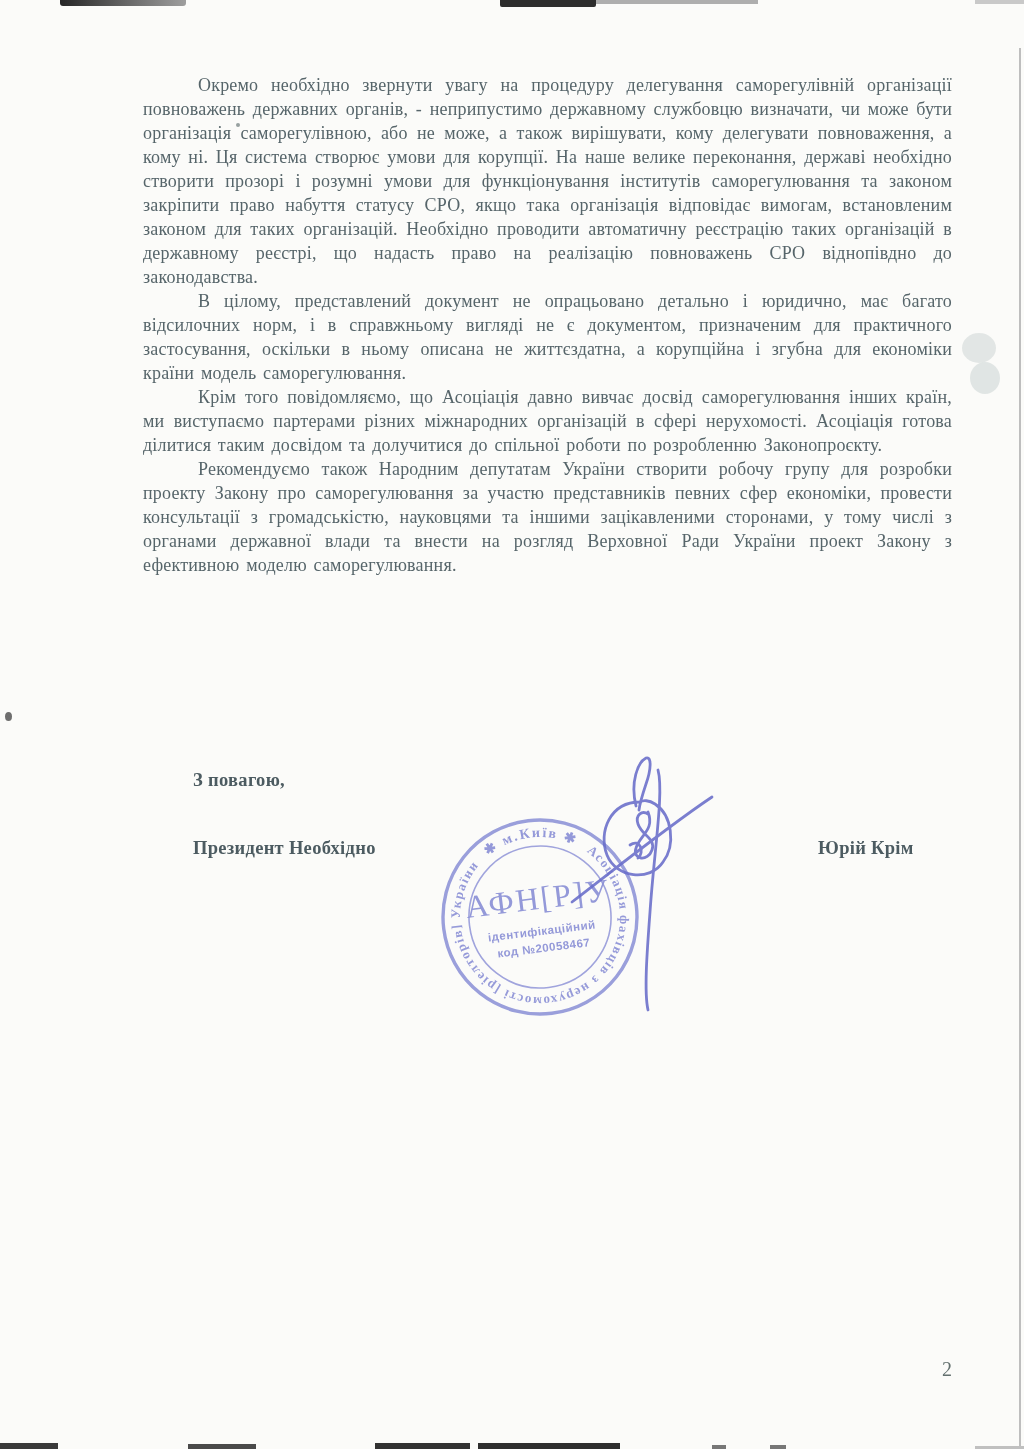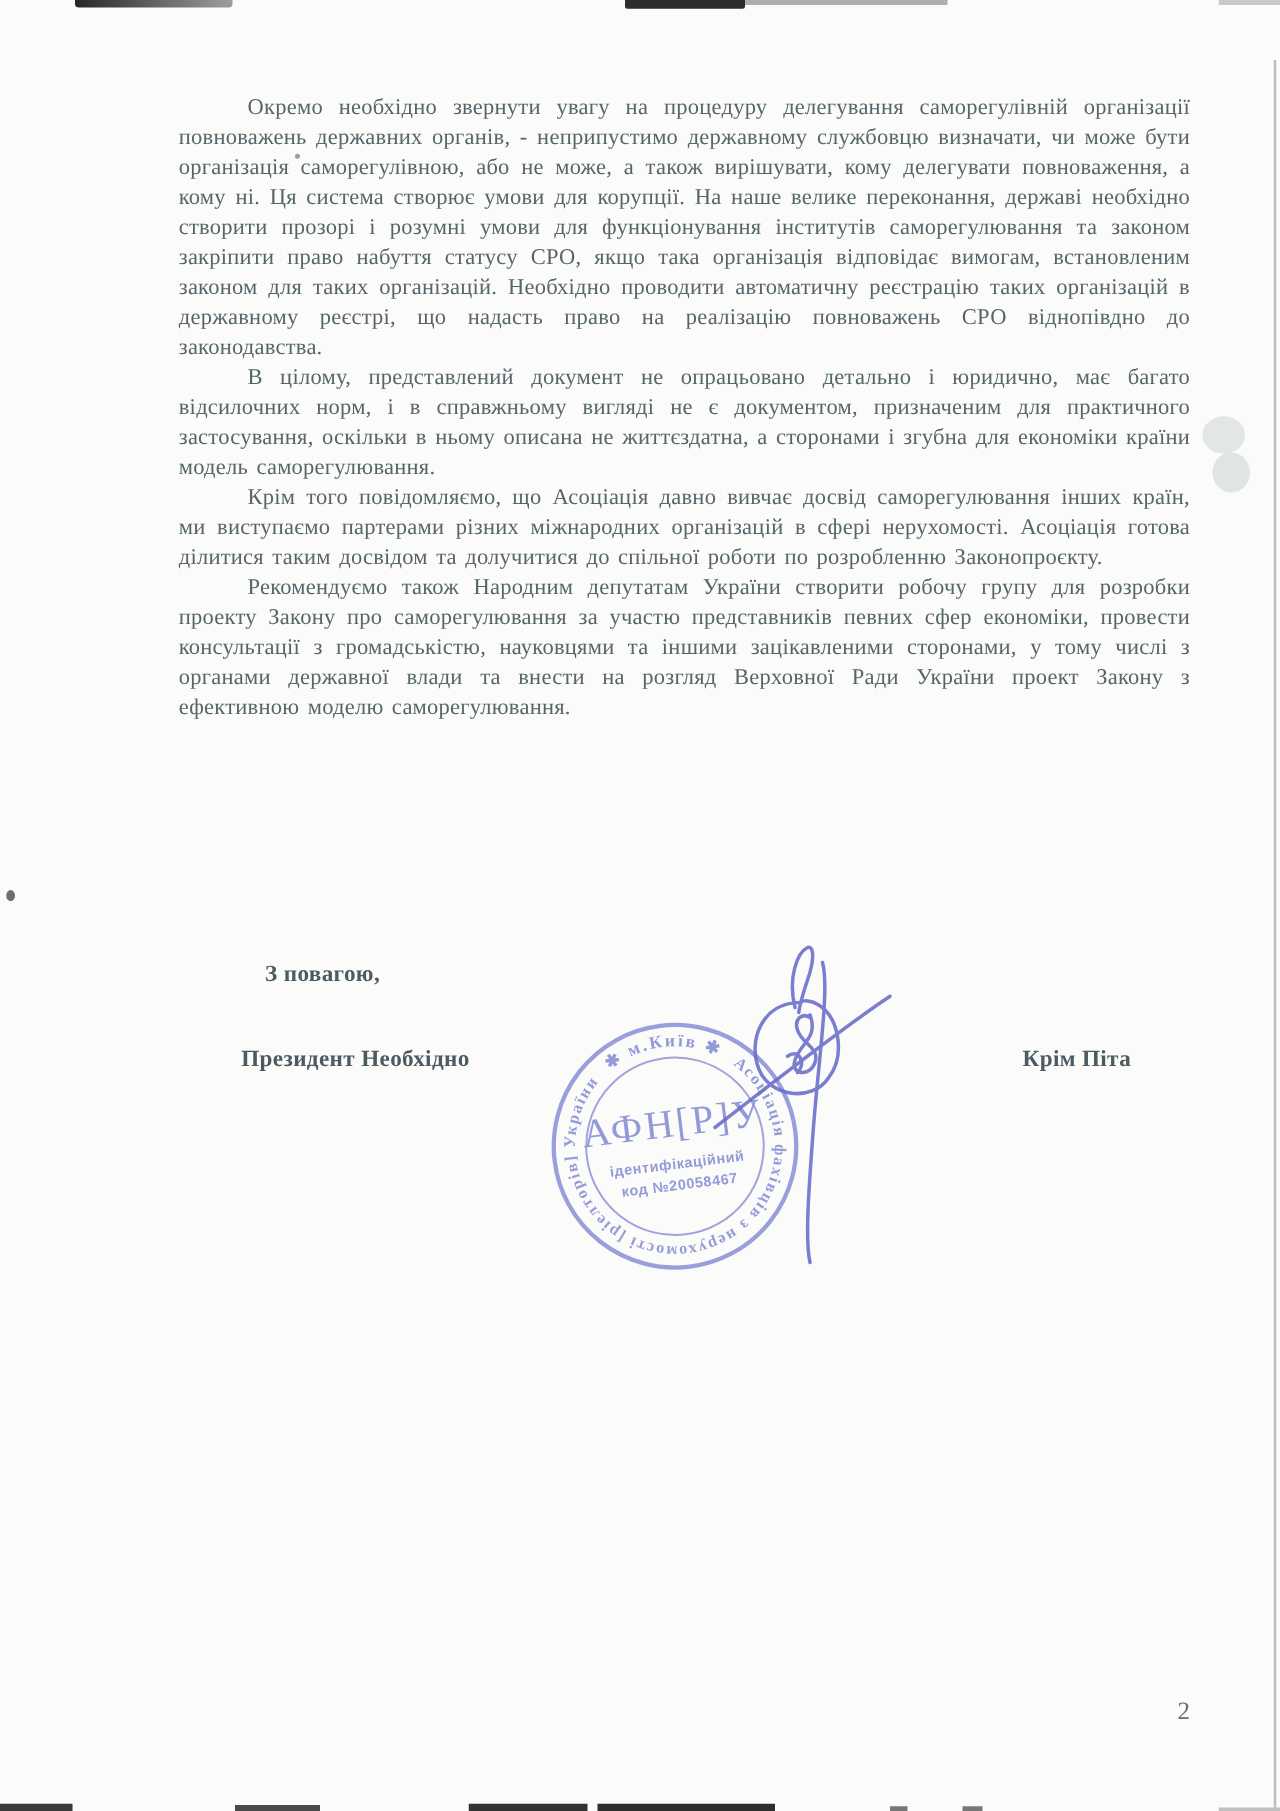--- a/index.html
+++ b/index.html
@@ -21,21 +21,21 @@
     word-spacing:2px;
     color:#56656a;
     letter-spacing:0.2px;
   }
   .letter-text p{margin:0;text-indent:55px;}
   .letter-text p.gap-before{margin-top:21px;}
 
   
   .closing{
     position:absolute;left:193px;top:770px;
-    font-size:18.5px;font-weight:bold;color:#4c5b61;letter-spacing:0.3px;margin-left:19px;
+    font-size:18.5px;font-weight:bold;color:#4c5b61;letter-spacing:0.3px;
   }
   .signer-title{
     position:absolute;left:193px;top:838px;
     font-size:18.5px;font-weight:bold;color:#4c5b61;letter-spacing:0.3px;
   }
   .signer-name{
     position:absolute;left:818px;top:838px;
     font-size:18.5px;font-weight:bold;color:#4c5b61;letter-spacing:0.3px;
   }
   .page-number{
@@ -90,28 +90,28 @@
   .a-bot6{left:770px;top:1445px;width:16px;height:4px;background:#777;}
   .a-bot7{left:975px;top:1446px;width:49px;height:3px;background:#c0c0c0;}
 </style>
 </head>
 <body>
 
 <div class="page">
 
   <div class="letter-text">
     <p>Окремо необхідно звернути увагу на процедуру делегування саморегулівній організації повноважень державних органів, - неприпустимо державному службовцю визначати, чи може бути організація саморегулівною, або не може, а також вирішувати, кому делегувати повноваження, а кому ні. Ця система створює умови для корупції. На наше велике переконання, державі необхідно створити прозорі і розумні умови для функціонування інститутів саморегулювання та законом закріпити право набуття статусу СРО, якщо така організація відповідає вимогам, встановленим законом для таких організацій. Необхідно проводити автоматичну реєстрацію таких організацій в державному реєстрі, що надасть право на реалізацію повноважень СРО віднопівдно до законодавства.</p>
-    <p>В цілому, представлений документ не опрацьовано детально і юридично, має багато відсилочних норм, і в справжньому вигляді не є документом, призначеним для практичного застосування, оскільки в ньому описана не життєздатна, а сторонами і згубна для економіки країни модель саморегулювання.</p>
+    <p>В цілому, представлений документ не опрацьовано детально і юридично, має багато відсилочних норм, і в справжньому вигляді не є документом, призначеним для практичного застосування, оскільки в ньому описана не життєздатна, а корупційна і згубна для економіки країни модель саморегулювання.</p>
     <p>Крім того повідомляємо, що Асоціація давно вивчає досвід саморегулювання інших країн, ми виступаємо партерами різних міжнародних організацій в сфері нерухомості. Асоціація готова ділитися таким досвідом та долучитися до спільної роботи по розробленню Законопроєкту.</p>
     <p>Рекомендуємо також Народним депутатам України створити робочу групу для розробки проекту Закону про саморегулювання за участю представників певних сфер економіки, провести консультації з громадськістю, науковцями та іншими зацікавленими сторонами, у тому числі з органами державної влади та внести на розгляд Верховної Ради України проект Закону з ефективною моделю саморегулювання.</p>
   </div>
 
   <div class="closing">З повагою,</div>
   <div class="signer-title">Президент Необхідно</div>
-  <div class="signer-name">Крім Піта</div>
+  <div class="signer-name">Юрій Крім</div>
 
   <div class="stamp">
     <svg width="220" height="220" viewBox="0 0 220 220">
       <g fill="none" stroke="#7f85d2">
         <circle cx="110" cy="110" r="97" stroke-width="3.4" opacity="0.85"></circle>
         <circle cx="110" cy="110" r="71" stroke-width="1.6" opacity="0.8"></circle>
       </g>
       <defs>
         <path id="ringTopPath" d="M110,190 A80,80 0 0 1 110,30 A80,80 0 0 1 110,190"></path>
         <path id="ringMainPath" d="M110,30 A80,80 0 0 1 110,190 A80,80 0 0 1 110,30"></path>

